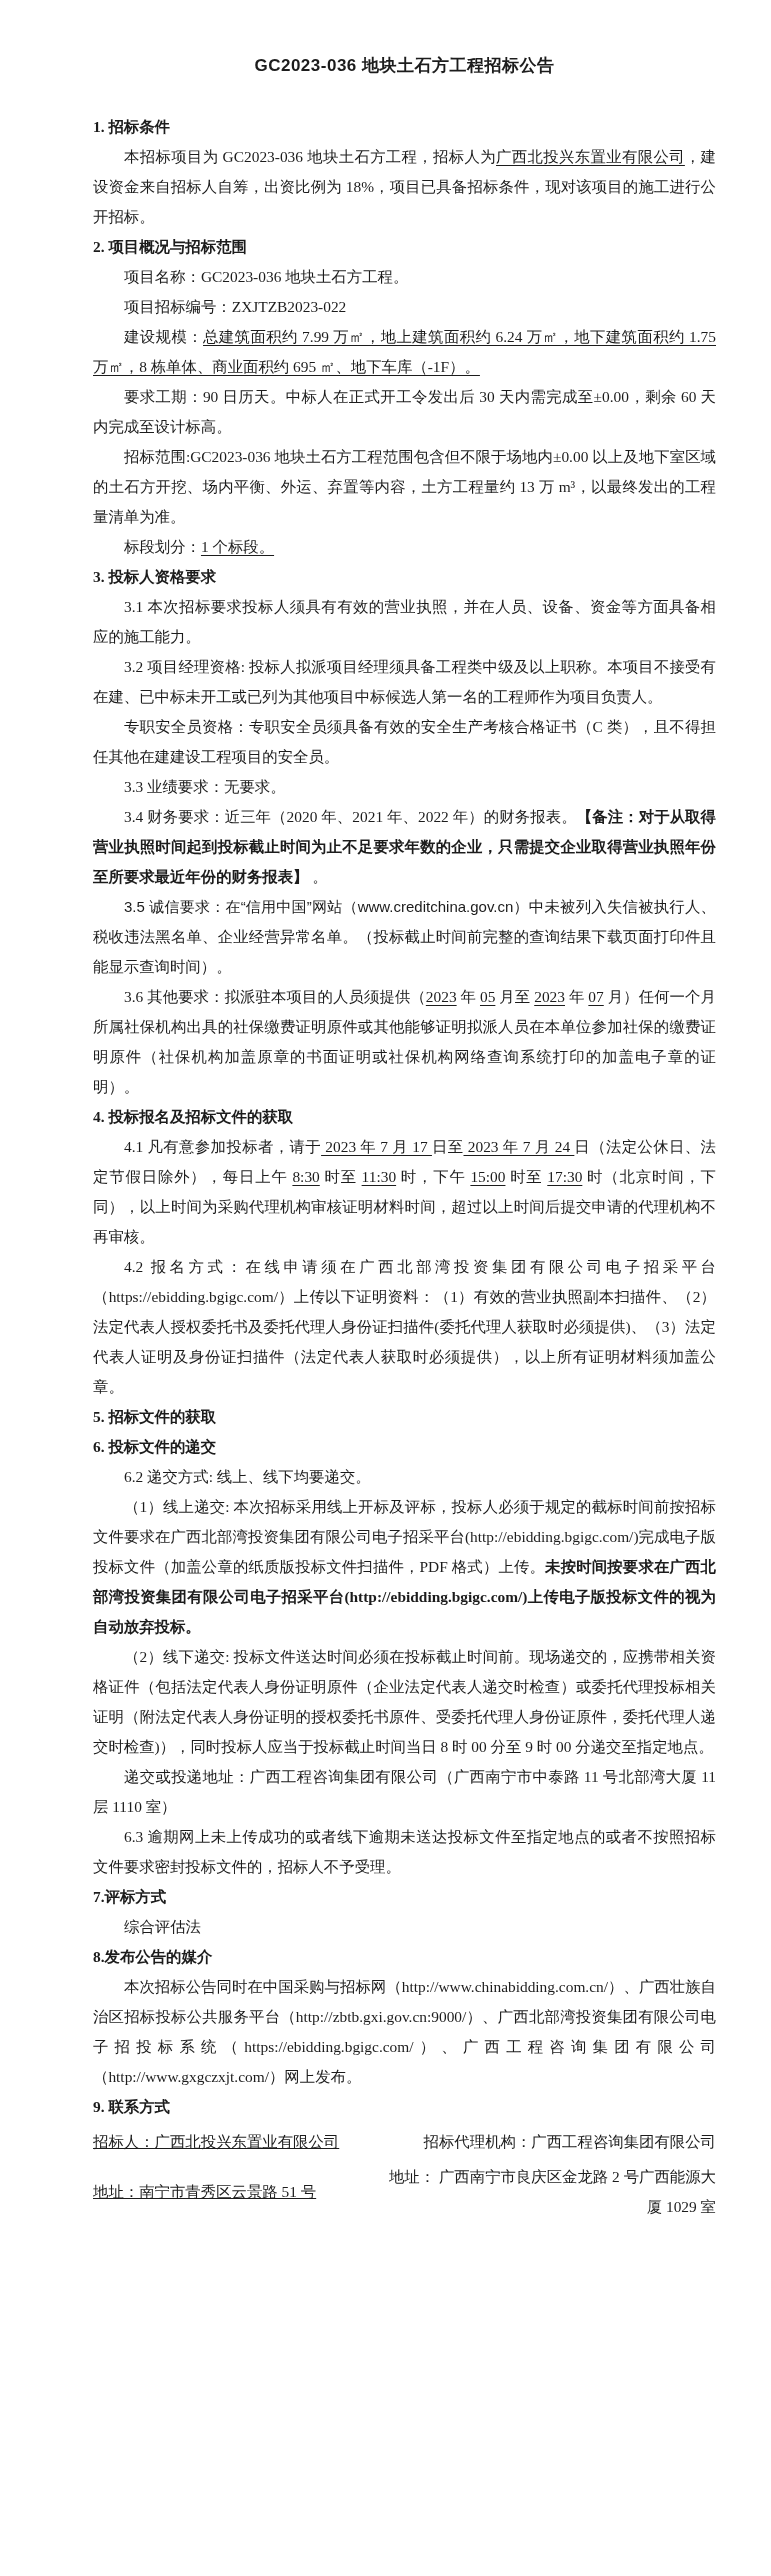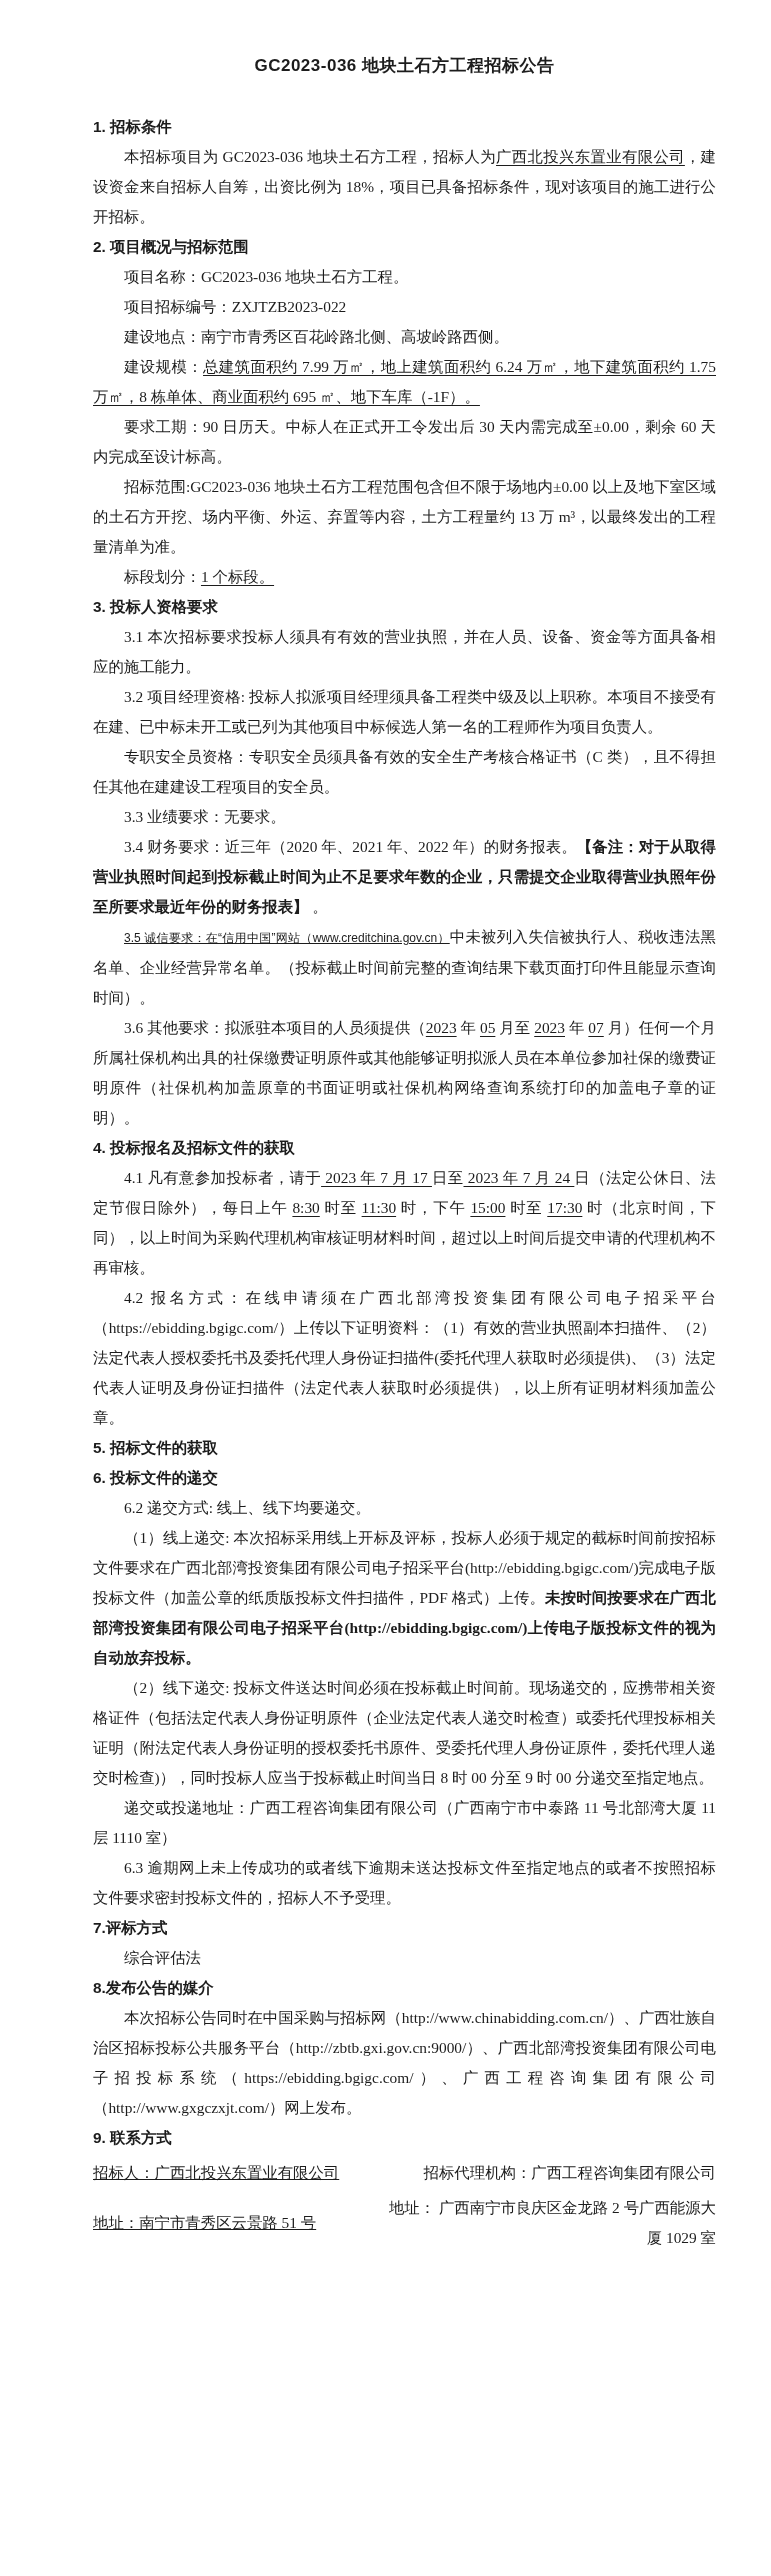--- a/index.html
+++ b/index.html
@@ -15,45 +15,44 @@
     overflow:hidden;
   }
   .title {
     font-family:"Liberation Sans","DejaVu Sans",sans-serif;
     font-size:17px; font-weight:bold;
     text-align:center;
     margin:0 0 33px 0; line-height:27px;
     letter-spacing:0.5px;
   }
   .sec {
-    font-family:Liberation Sans, sans-serif;
+    font-family:Liberation Serif, serif;
     font-weight:bold; font-size:15.4px;
     margin:0; line-height:30px;
   }
   .para { margin:0; text-indent:31px; text-align:justify; }
   .para span { text-indent:0; }
   .u { text-decoration:underline; text-underline-offset:2.9px; }
   .b { font-weight:bold; }
-  .sans { font-family:"Liberation Sans","DejaVu Sans",sans-serif; font-size:12px;text-decoration:underline; }
+  .sans { font-family:"Liberation Sans","DejaVu Sans",sans-serif; font-size:15px; }
   .contact-row { display:flex; align-items:center; margin-top:4.8px; min-height:30px; }
   .contact-left { width:282px; flex:none;text-decoration:underline; }
   .contact-right { flex:1; padding-left:3.4em; text-indent:-3.4em;text-align:right; }
 </style>
 </head>
 <body>
 
 <div class="page">
   <h1 class="title">GC2023-036 地块土石方工程招标公告</h1>
   <div>
       <p class="sec">1. 招标条件</p>
       <p class="para"><span class="">本招标项目为 GC2023-036 地块土石方工程，招标人为</span><span class="u ">广西北投兴东置业有限公司</span><span class="">，建设资金来自招标人自筹，出资比例为 18%，项目已具备招标条件，现对该项目的施工进行公开招标。</span></p>
       <p class="sec">2. 项目概况与招标范围</p>
       <p class="para"><span class="">项目名称：GC2023-036 地块土石方工程。</span></p>
       <p class="para"><span class="">项目招标编号：ZXJTZB2023-022</span></p>
-      <p class="para"><span class="">建设地点：南宁市青秀区百花岭路北侧、高坡岭路西侧。</span></p>
       <p class="para"><span class="">建设规模：</span><span class="u ">总建筑面积约 7.99 万㎡，地上建筑面积约 6.24 万㎡，地下建筑面积约 1.75 万㎡，8 栋单体、商业面积约 695 ㎡、地下车库（-1F）。</span></p>
       <p class="para"><span class="">要求工期：90 日历天。中标人在正式开工令发出后 30 天内需完成至±0.00，剩余 60 天内完成至设计标高。</span></p>
       <p class="para"><span class="">招标范围:GC2023-036 地块土石方工程范围包含但不限于场地内±0.00 以上及地下室区域的土石方开挖、场内平衡、外运、弃置等内容，土方工程量约 13 万 m³，以最终发出的工程量清单为准。</span></p>
       <p class="para"><span class="">标段划分：</span><span class="u ">1 个标段。</span></p>
       <p class="sec">3. 投标人资格要求</p>
       <p class="para"><span class="">3.1 本次招标要求投标人须具有有效的营业执照，并在人员、设备、资金等方面具备相应的施工能力。</span></p>
       <p class="para"><span class="">3.2 项目经理资格: 投标人拟派项目经理须具备工程类中级及以上职称。本项目不接受有在建、已中标未开工或已列为其他项目中标候选人第一名的工程师作为项目负责人。</span></p>
       <p class="para"><span class="">专职安全员资格：专职安全员须具备有效的安全生产考核合格证书（C 类），且不得担任其他在建建设工程项目的安全员。</span></p>
       <p class="para"><span class="">3.3 业绩要求：无要求。</span></p>
       <p class="para"><span class="">3.4 财务要求：近三年（2020 年、2021 年、2022 年）的财务报表。</span><span class="b ">【备注：对于从取得营业执照时间起到投标截止时间为止不足要求年数的企业，只需提交企业取得营业执照年份至所要求最近年份的财务报表】</span><span class=""> 。</span></p>

